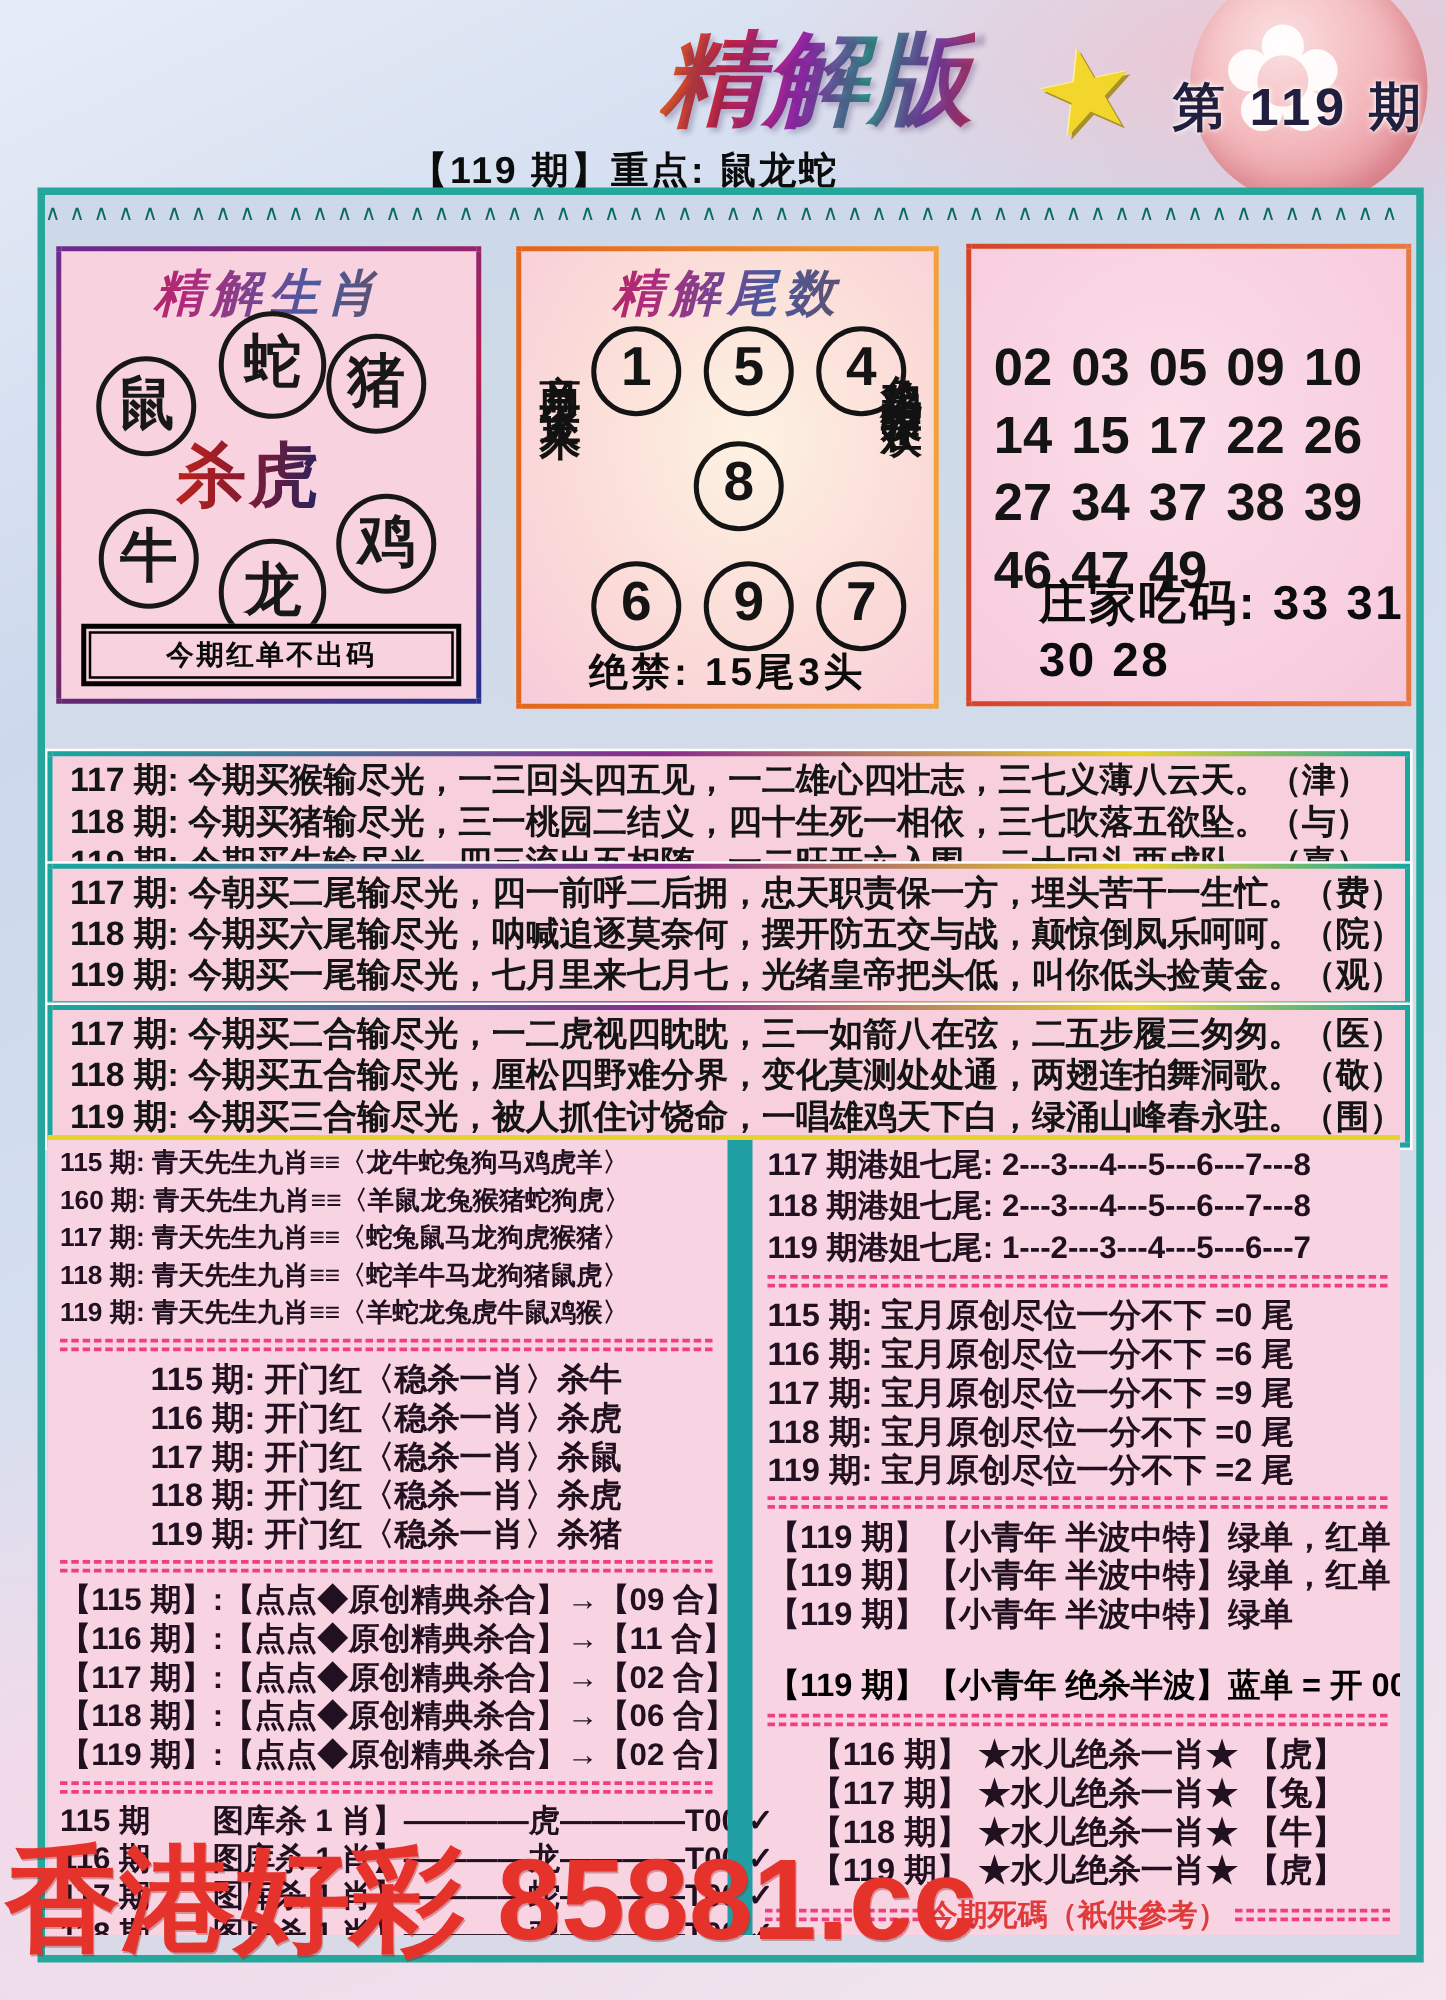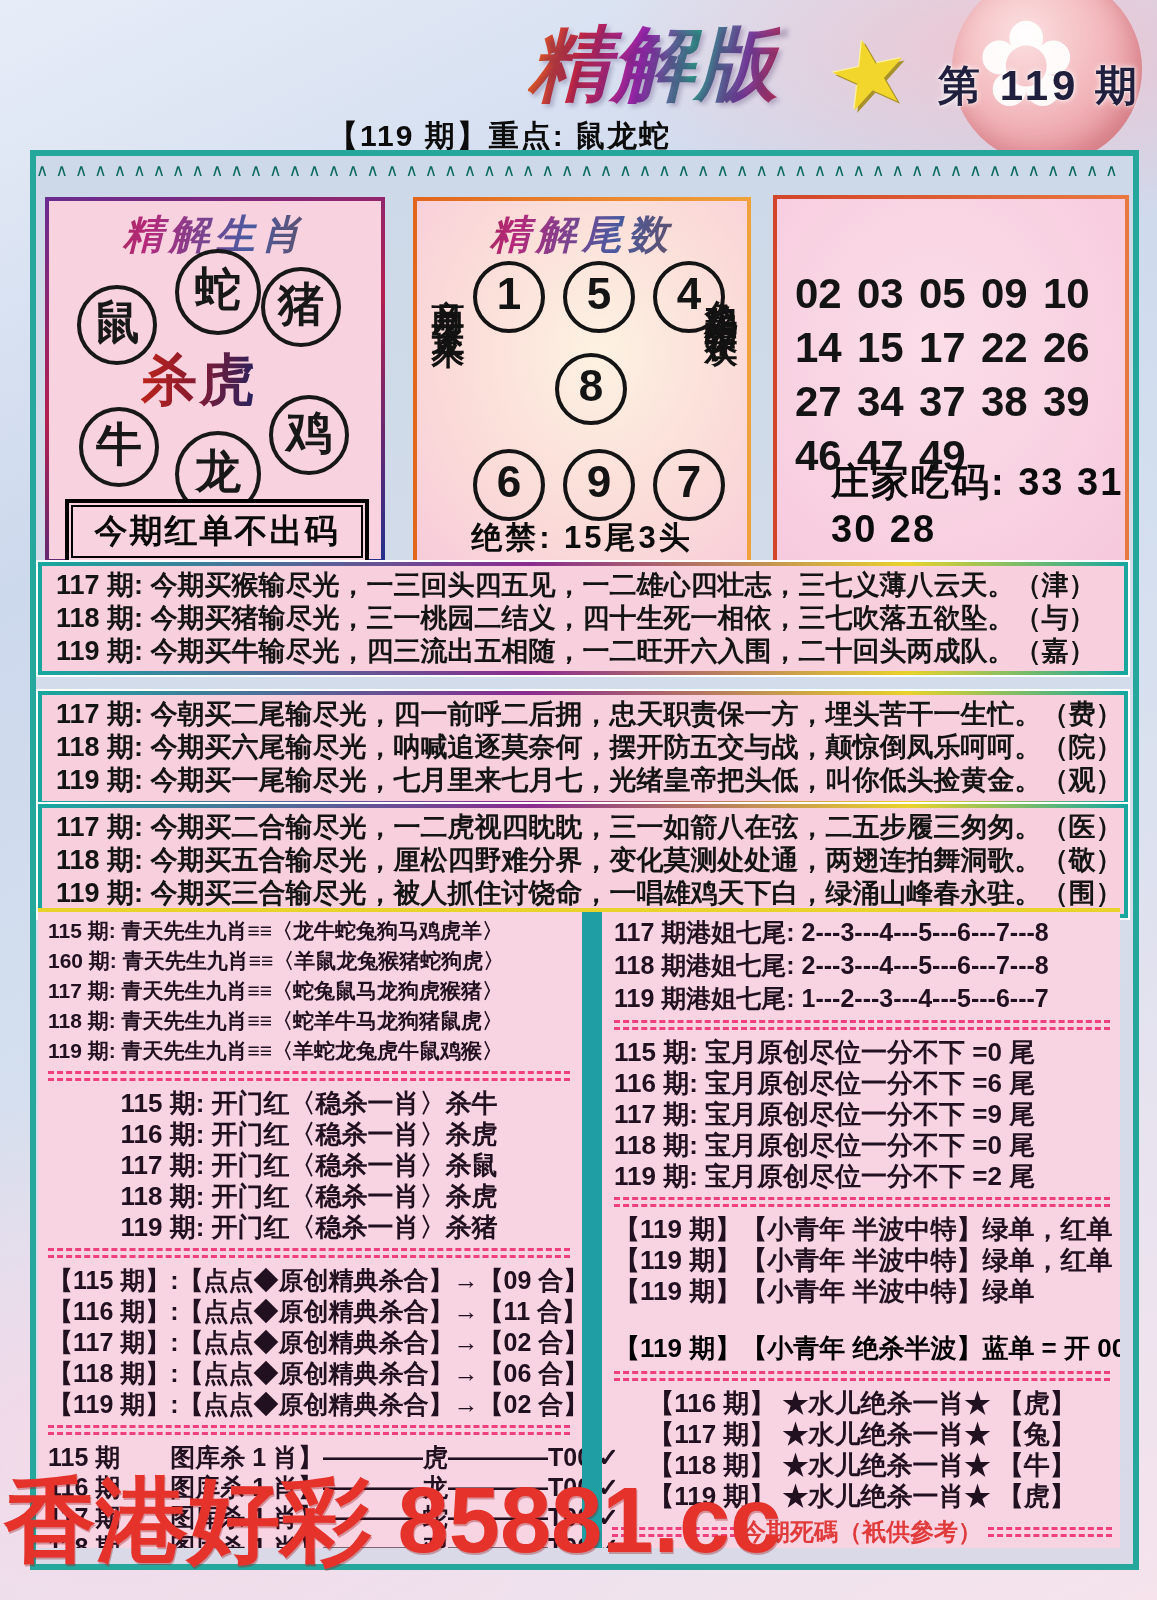--- a/index.html
+++ b/index.html
@@ -47,21 +47,21 @@
   .zc0{left:28px;top:84px;}
   .zc1{left:126px;top:48px;width:78px;height:78px;line-height:72px;}
   .zc2{left:212px;top:66px;}
   .zc3{left:30px;top:206px;}
   .zc4{left:126px;top:230px;width:78px;height:78px;line-height:72px;}
   .zc5{left:220px;top:194px;}
   .zkill{left:92px;top:142px;font-size:56px;font-weight:bold;letter-spacing:2px;
     background:linear-gradient(95deg,#c02418 0%,#8a1a30 45%,#232360 100%);
     -webkit-background-clip:text;background-clip:text;color:transparent;}
   .red-note{left:16px;top:298px;width:292px;border:4px solid #000;background:#f9d2e0;padding:2px;}
-  .red-note-in{border:2px solid #000;text-align:center;font-size:33px;font-weight:bold;color:#0a0a0a;
+  .red-note-in{border:2px solid #000;text-align:center;font-size:22px;font-weight:bold;color:#0a0a0a;
     letter-spacing:2px;padding:2px 0;}
 
   .box-tails{left:377px;top:41px;width:330px;height:362px;
     background:radial-gradient(ellipse at 55% 42%,#fdf2e2 0%,#fbdcd8 55%,#f7cbda 100%);
     border-image:linear-gradient(90deg,#e2661c,#f0a13c) 1;}
   .vtext{position:absolute;writing-mode:vertical-rl;font-size:33px;font-weight:bold;color:#121212;
     letter-spacing:6px;top:72px;}
   .vleft{left:8px;}
   .vright{right:4px;}
   .trow{position:absolute;display:flex;gap:18px;left:56px;}
@@ -80,21 +80,21 @@
   .spec-grid span{width:62px;font-size:42px;font-weight:bold;color:#141414;line-height:54px;}
   .banker{position:absolute;left:14px;bottom:10px;font-size:38px;font-weight:bold;color:#0c0c0c;letter-spacing:2px;margin-left:40px;}
 
   
   .verse{position:absolute;left:2px;width:1082px;background:#f7cfdd;border:4px solid transparent;
     border-image:linear-gradient(90deg,#18a79e 0%,#8a2b8f 45%,#e8d22c 80%,#18a79e 100%) 1;
     box-shadow:0 0 0 2px #ffffff;}
   .verse .vline{padding:0 10px 0 14px;font-size:27px;font-weight:bold;color:#141414;
     line-height:33px;letter-spacing:0;white-space:nowrap;}
   .verse{padding:3px 0;}
-  .vbA{top:406px;height:99px;}
+  .vbA{top:445px;height:99px;}
   .vbB{top:535px;height:100px;}
   .vbC{top:648px;height:100px;}
 
   
   .cols{left:2px;top:756px;width:1082px;height:636px;background:#f8d3e2;
     box-shadow:0 -4px 0 0 #e8d22c;overflow:hidden;}
   .colL{position:absolute;left:0;top:0;width:542px;height:100%;}
   .colDiv{position:absolute;left:544px;top:0;width:20px;height:100%;background:#1f9fa3;}
   .colR{position:absolute;left:566px;top:0;width:516px;height:100%;}
   .blk{padding:4px 0 2px 10px;}

